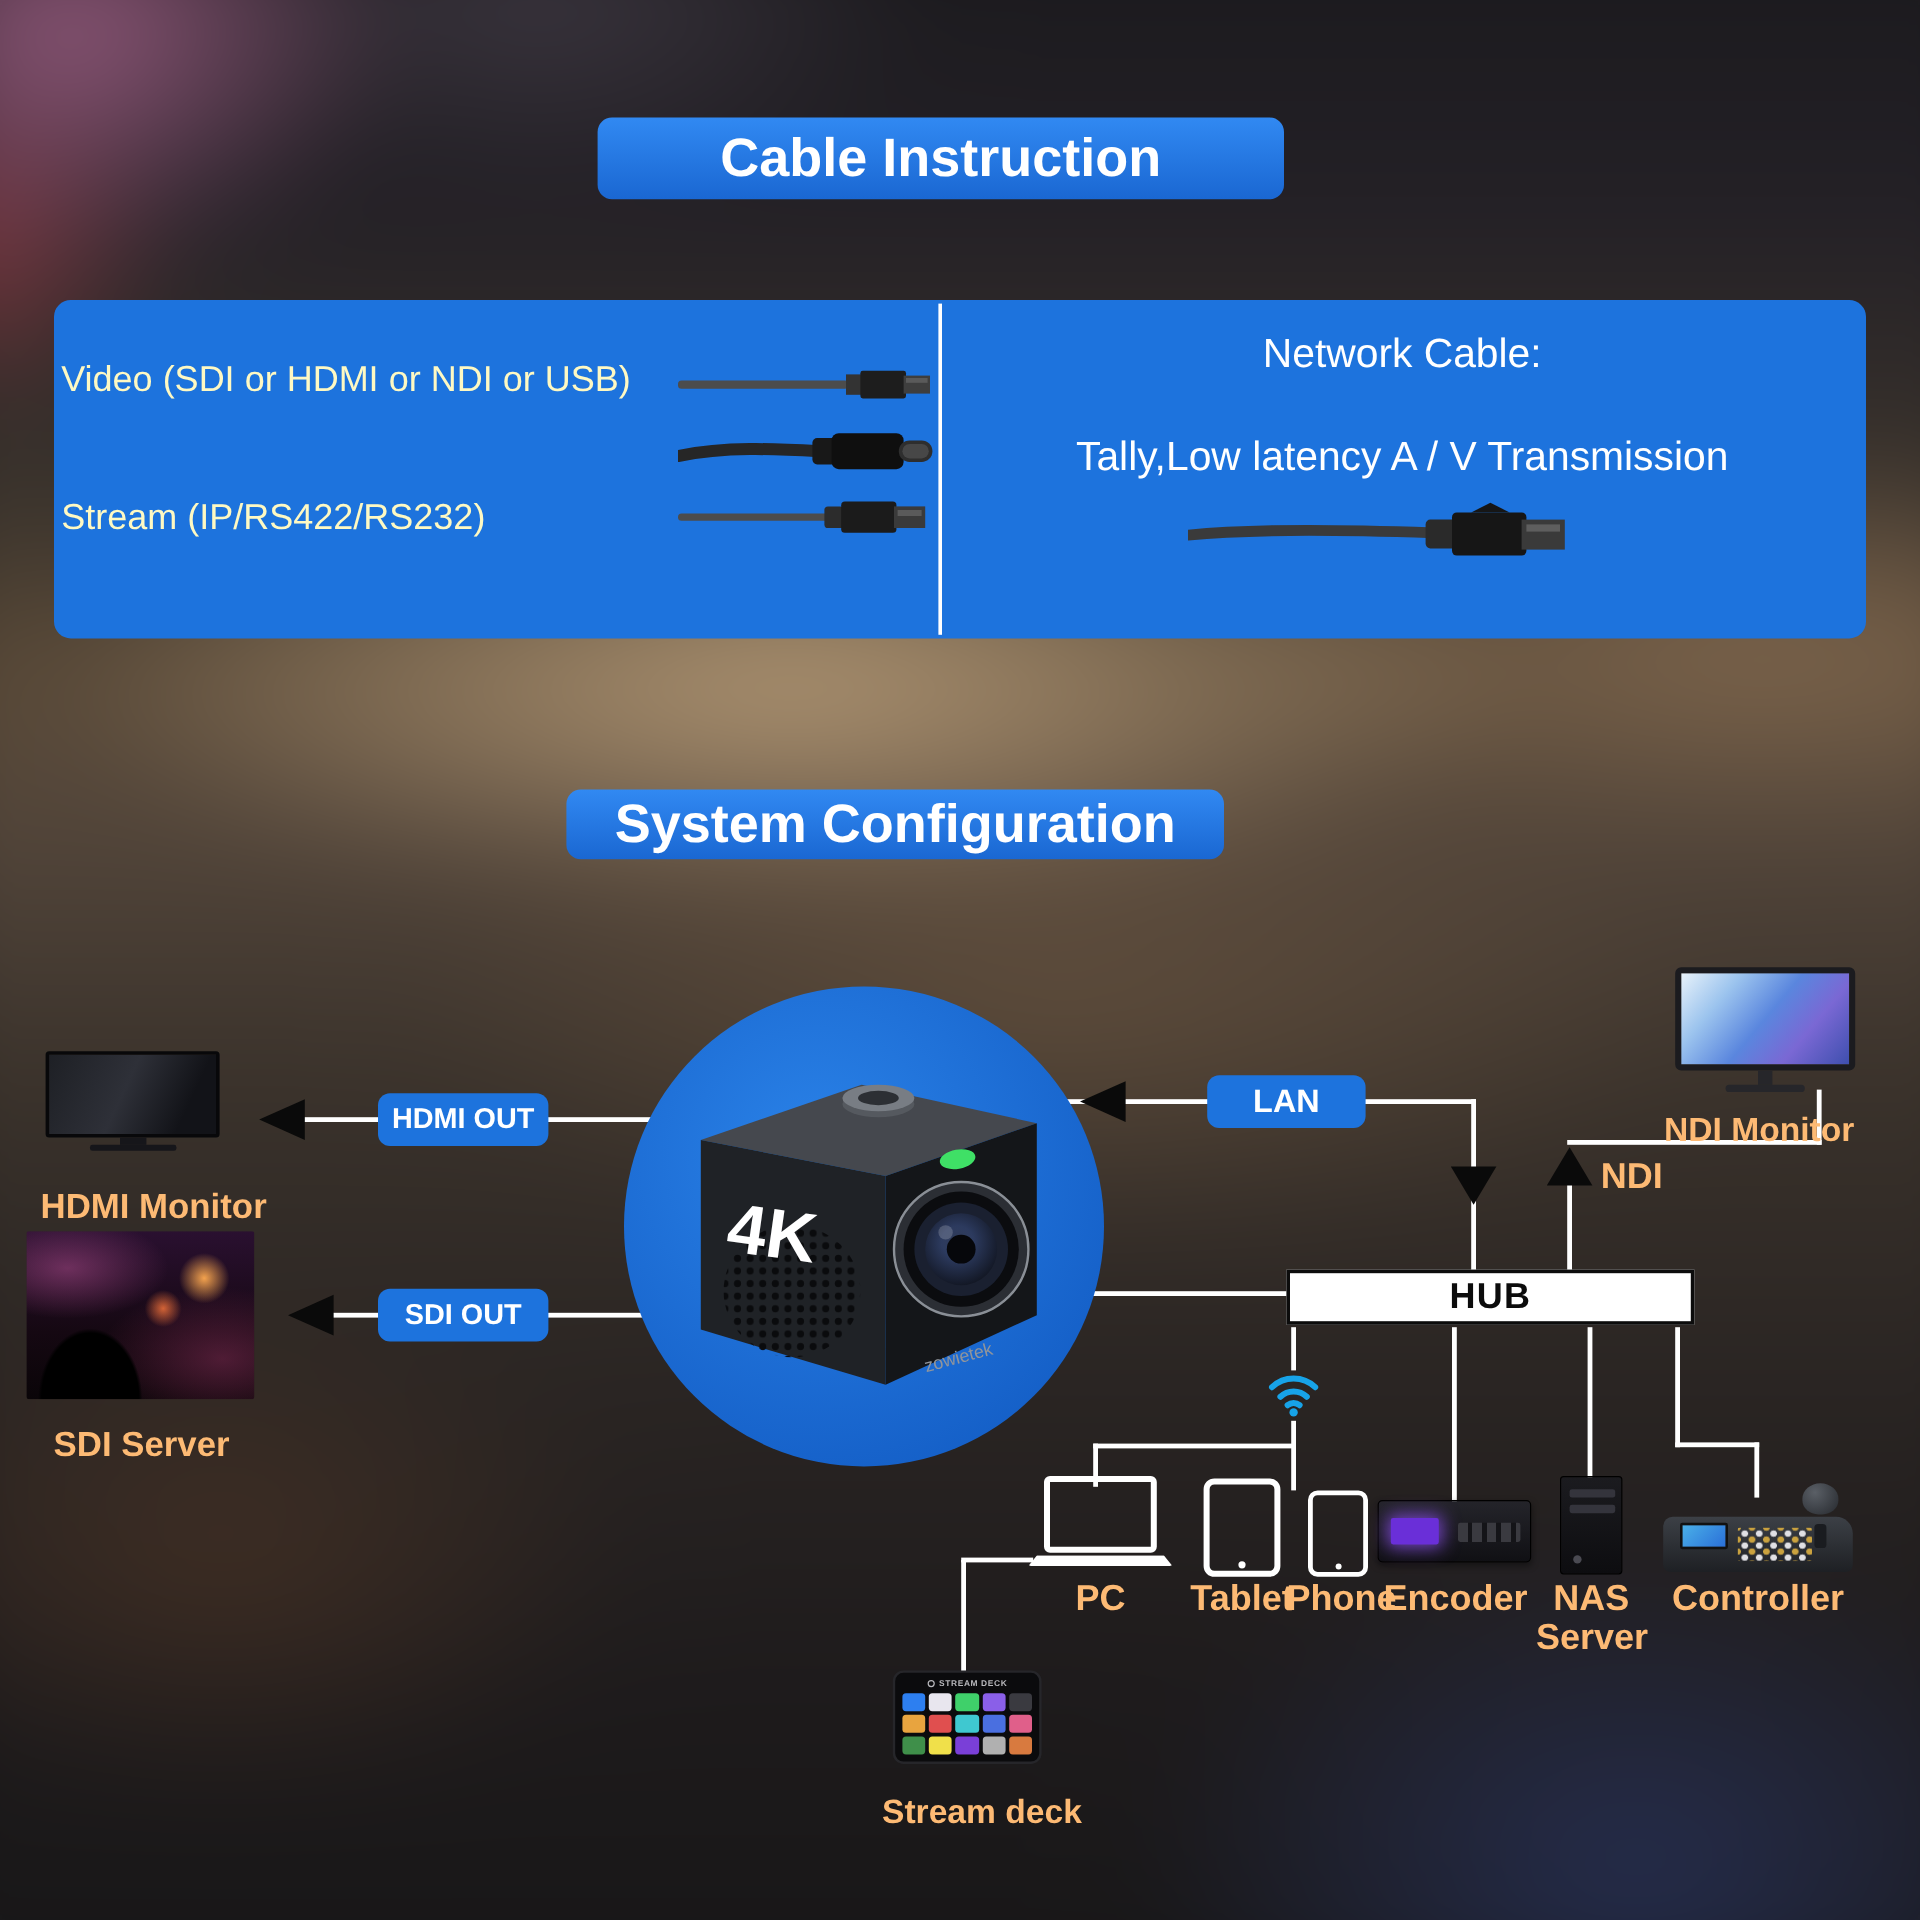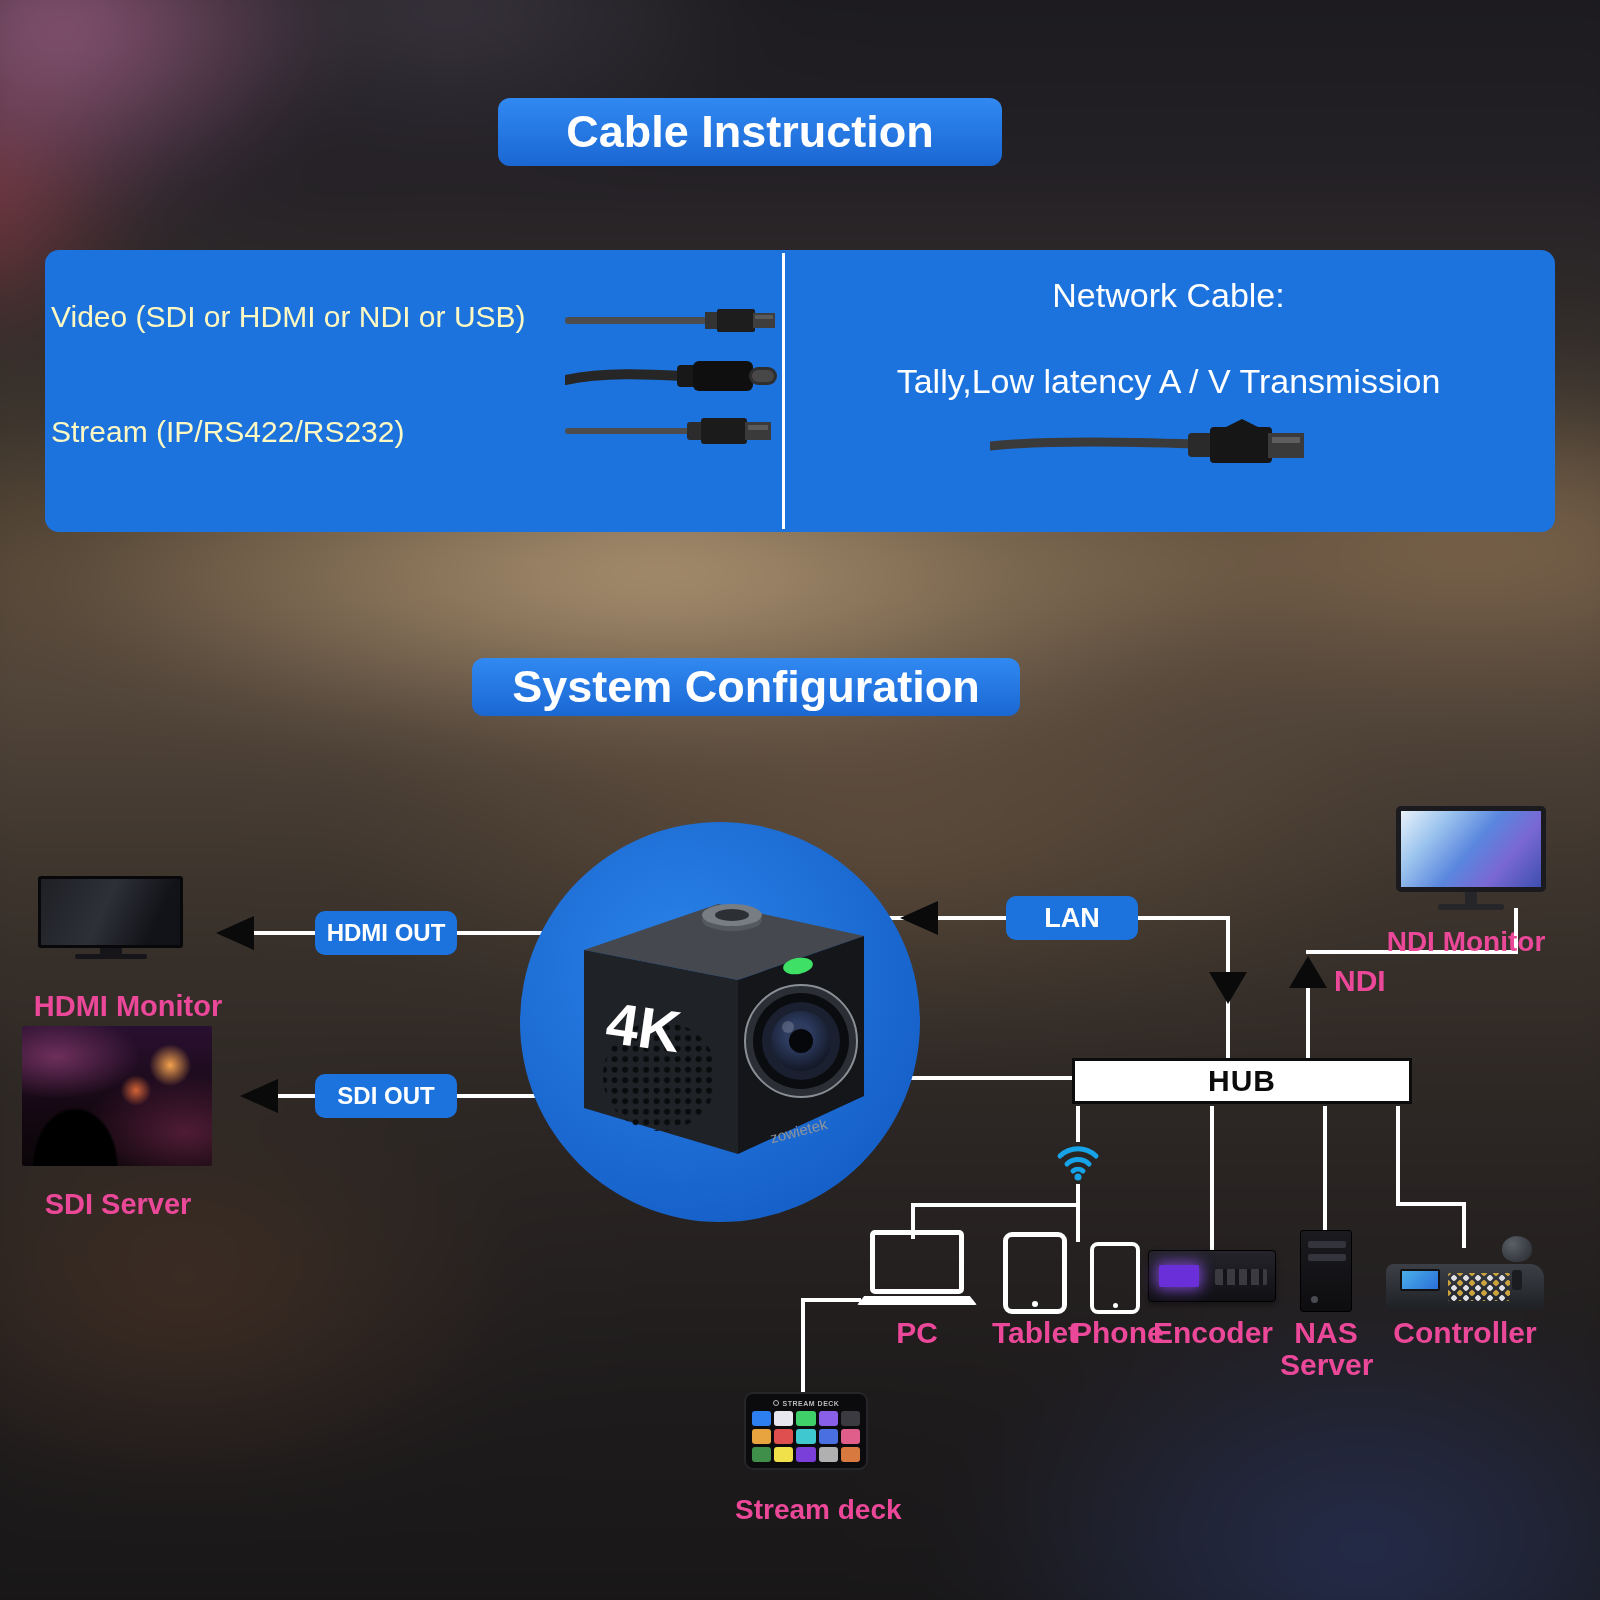--- a/index.html
+++ b/index.html
@@ -29,21 +29,21 @@
   .cbl-label{position:absolute;left:6px;color:#fef9c3;font-size:30px;white-space:nowrap}
   .net-line{position:absolute;left:737px;width:773px;text-align:center;color:#fff;font-size:34px}
 
   .pill{position:absolute;background:var(--accent-blue,#1d73dd);color:#fff;font-weight:bold;font-size:24px;
     display:flex;align-items:center;justify-content:center;border-radius:10px;z-index:5}
   .hline{position:absolute;height:4px;background:var(--line-white,#fff);z-index:1}
   .vline{position:absolute;width:4px;background:var(--line-white,#fff);z-index:1}
   .arrow-left{position:absolute;width:0;height:0;border-top:17px solid transparent;border-bottom:17px solid transparent;border-right:38px solid var(--arrow-black,#0a0a0a);z-index:4}
   .arrow-down{position:absolute;width:0;height:0;border-left:19px solid transparent;border-right:19px solid transparent;border-top:32px solid var(--arrow-black,#0a0a0a);z-index:4}
   .arrow-up{position:absolute;width:0;height:0;border-left:19px solid transparent;border-right:19px solid transparent;border-bottom:32px solid var(--arrow-black,#0a0a0a);z-index:4}
-  .lbl{position:absolute;color:#ec4899;font-weight:bold;text-align:center;font-size:30px;z-index:6;white-space:nowrap}
+  .lbl{position:absolute;color:#fdba74;font-weight:bold;text-align:center;font-size:30px;z-index:6;white-space:nowrap}
 
   .hub-box{position:absolute;left:1072px;top:1058px;width:340px;height:46px;background:#fff;border:3px solid #0c0c0c;
     display:flex;align-items:center;justify-content:center;font-weight:bold;font-size:30px;color:#0c0c0c;letter-spacing:1px;z-index:5}
 
   .cam-circle{position:absolute;left:520px;top:822px;width:400px;height:400px;border-radius:50%;
     background:radial-gradient(circle at 40% 35%,#2a82e8,#1560c8 78%);z-index:3}
 
   
   .tv{position:absolute;left:38px;top:876px;z-index:3}
   .tv-screen{width:145px;height:72px;background:linear-gradient(115deg,#1e2025,#2e3038 45%,#121318 80%);border:3px solid #08080a;border-radius:3px}
@@ -103,21 +103,21 @@
 
   .wifi{position:absolute;left:1054px;top:1140px;z-index:5}
 </style>
 </head>
 <body>
 
 <div class="bg"></div>
 
 <div class="stage">
 
-  <div class="title-badge" style="left:498px;top:98px;width:504px;height:68px">
+  <div class="title-badge" style="left:498px;top:98px;width:572px;height:68px">
     <span>Cable Instruction</span>
   </div>
 
   <div class="cable-box">
     <div class="cable-divider"></div>
 
     <div class="cbl-label" style="top:50px">Video (SDI or HDMI or NDI or USB)</div>
     <div class="cbl-label" style="top:165px">Stream (IP/RS422/RS232)</div>
 
     <svg class="abs" style="left:520px;top:52px" width="212" height="36" viewBox="0 0 212 36">

